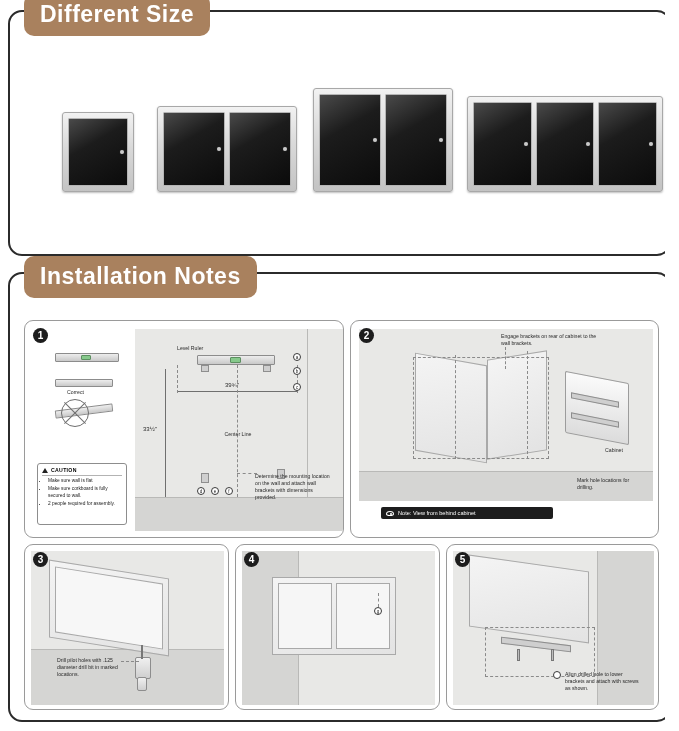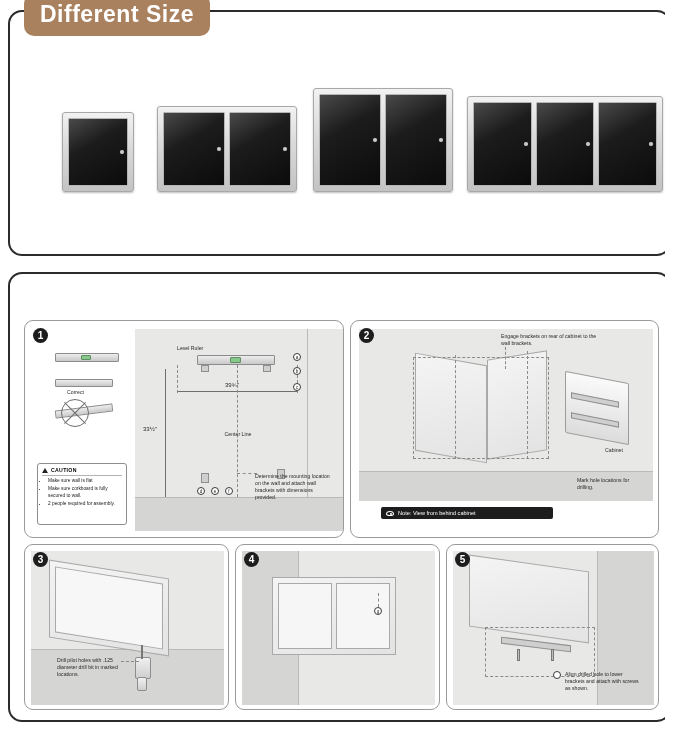--- a/index.html
+++ b/index.html
@@ -303,20 +303,21 @@
       <div class="cabinet" style="left:443px; width:196px; height:96px;">
         <div class="pane"></div>
         <div class="pane"></div>
         <div class="pane"></div>
       </div>
       <div class="size-label" style="left:460px;">70X34 INCH</div>
     </div>
   </div>
 
   <div class="panel" id="panel-install">
+    <div class="panel-title">Installation Notes</div>
 
     <div class="steps">
 
       <div class="step" id="step1">
         <div class="step-num">1</div>
 
         <div class="wall" style="left:110px; top:8px; width:208px; height:202px;"></div>
         <div class="wall wall-dark" style="left:110px; top:176px; width:208px; height:34px;"></div>
         <div class="wall-line" style="left:110px; top:176px; width:208px; height:1px;"></div>
         <div class="wall-line" style="left:282px; top:8px; width:1px; height:168px;"></div>

